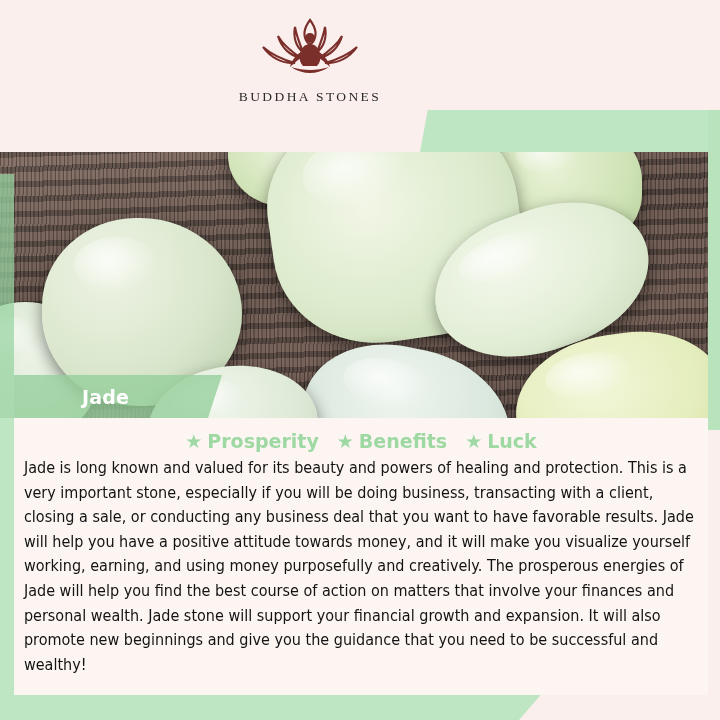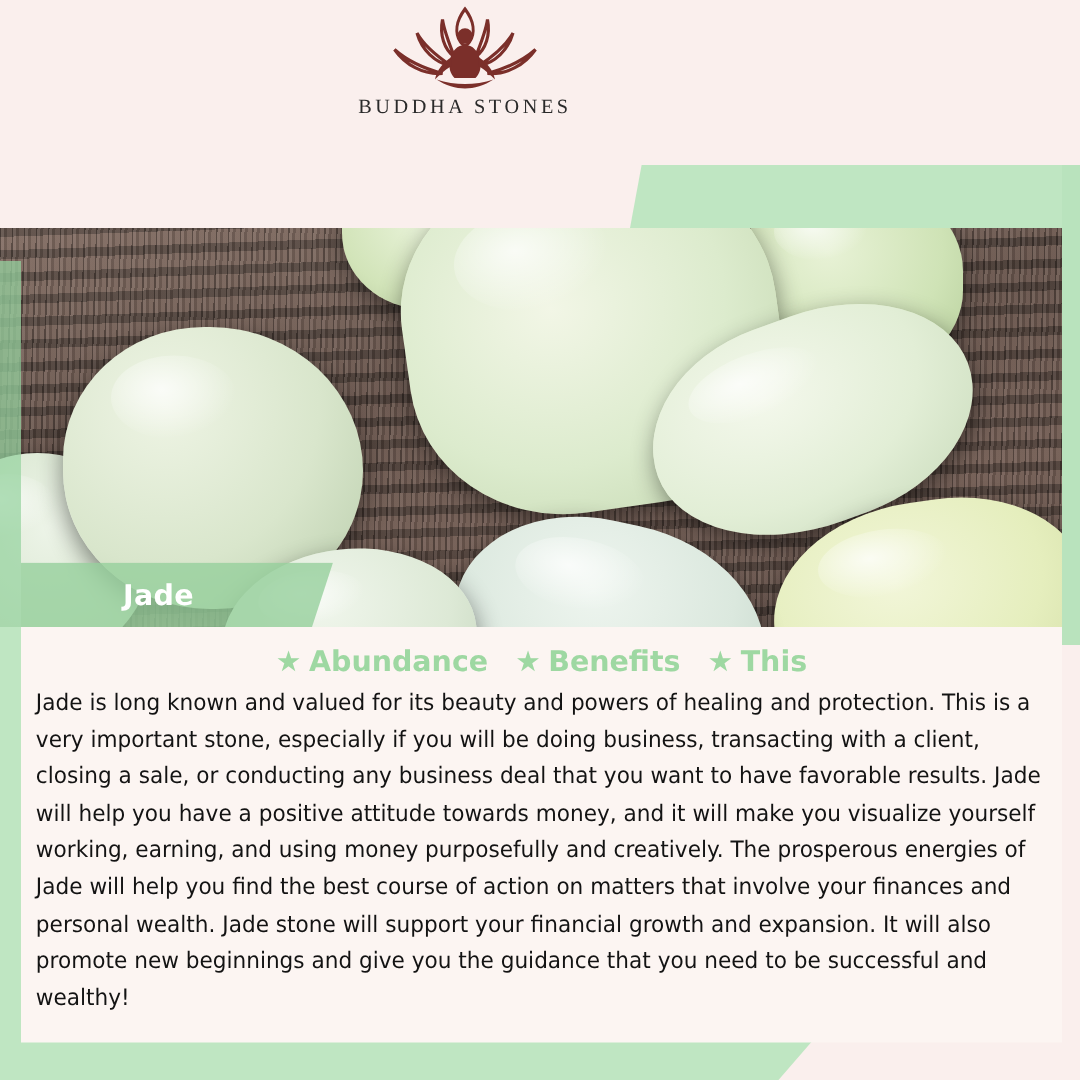--- a/index.html
+++ b/index.html
@@ -60,21 +60,22 @@
     z-index: 4;
     width: 100%;
   }
   .header-inner {
     position: absolute;
     left: 0; top: 0;
     width: 620px; height: 110px;
     background: #faefed;
     display: flex; flex-direction: column;
     align-items: center; justify-content: flex-start;
-    padding-top: 0;
+    padding-top: 14px;
+    gap: 12px;
   }
   .logo-mark { width: 118px; height: 62px; display: block; }
   .logo-text {
     font-family: "Liberation Serif", serif;
     font-size: 13.5px;
     letter-spacing: 2.4px;
     color: #2a2a2a;
     margin-top: 1px;
   }
 
@@ -279,27 +280,27 @@
   </div>
 
   <div class="jade-band">
     <span>Jade</span>
   </div>
 
   <div class="content">
     <div class="benefits">
       <div class="benefit">
         <span class="star">★</span>
-        <span>Abundance</span>
+        <span>Prosperity</span>
       </div>
       <div class="benefit">
         <span class="star">★</span>
         <span>Benefits</span>
       </div>
       <div class="benefit">
         <span class="star">★</span>
-        <span>This</span>
+        <span>Luck</span>
       </div>
     </div>
     <p class="body-text">Jade is long known and valued for its beauty and powers of healing and protection. This is a very important stone, especially if you will be doing business, transacting with a client, closing a sale, or conducting any business deal that you want to have favorable results. Jade will help you have a positive attitude towards money, and it will make you visualize yourself working, earning, and using money purposefully and creatively. The prosperous energies of Jade will help you find the best course of action on matters that involve your finances and personal wealth. Jade stone will support your financial growth and expansion. It will also promote new beginnings and give you the guidance that you need to be successful and wealthy!</p>
   </div>
 
 </div>
 
 </body></html>

